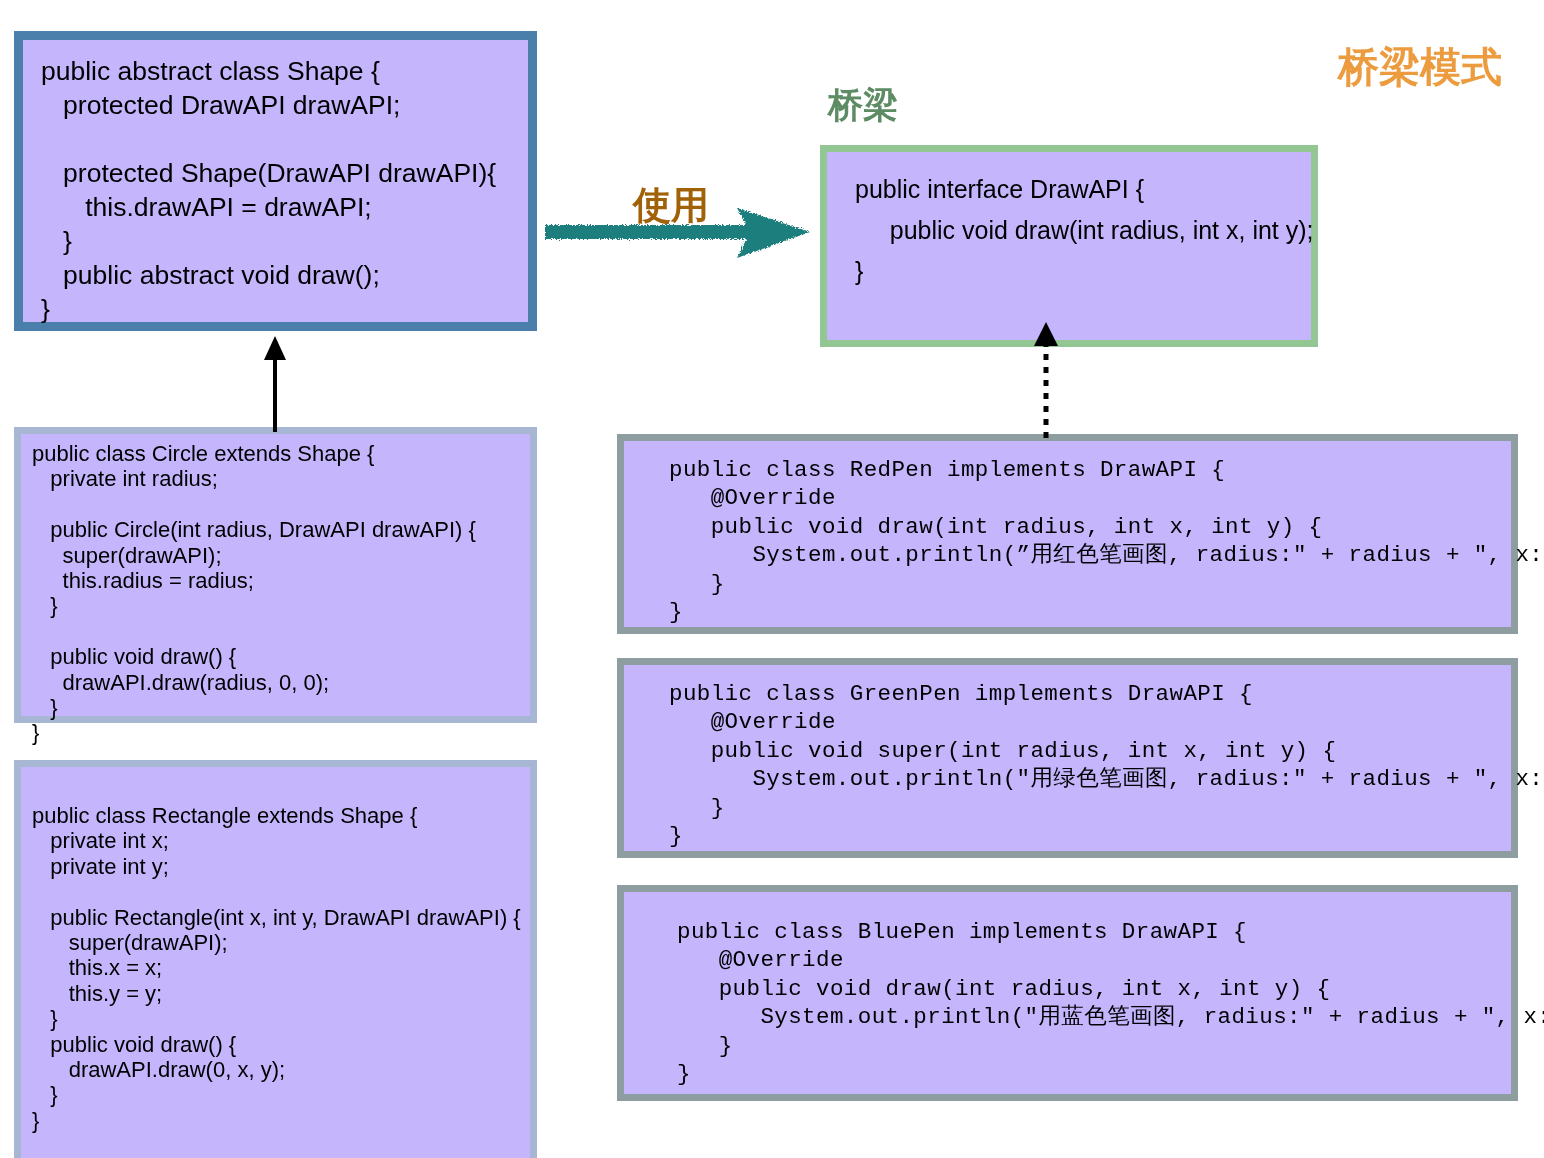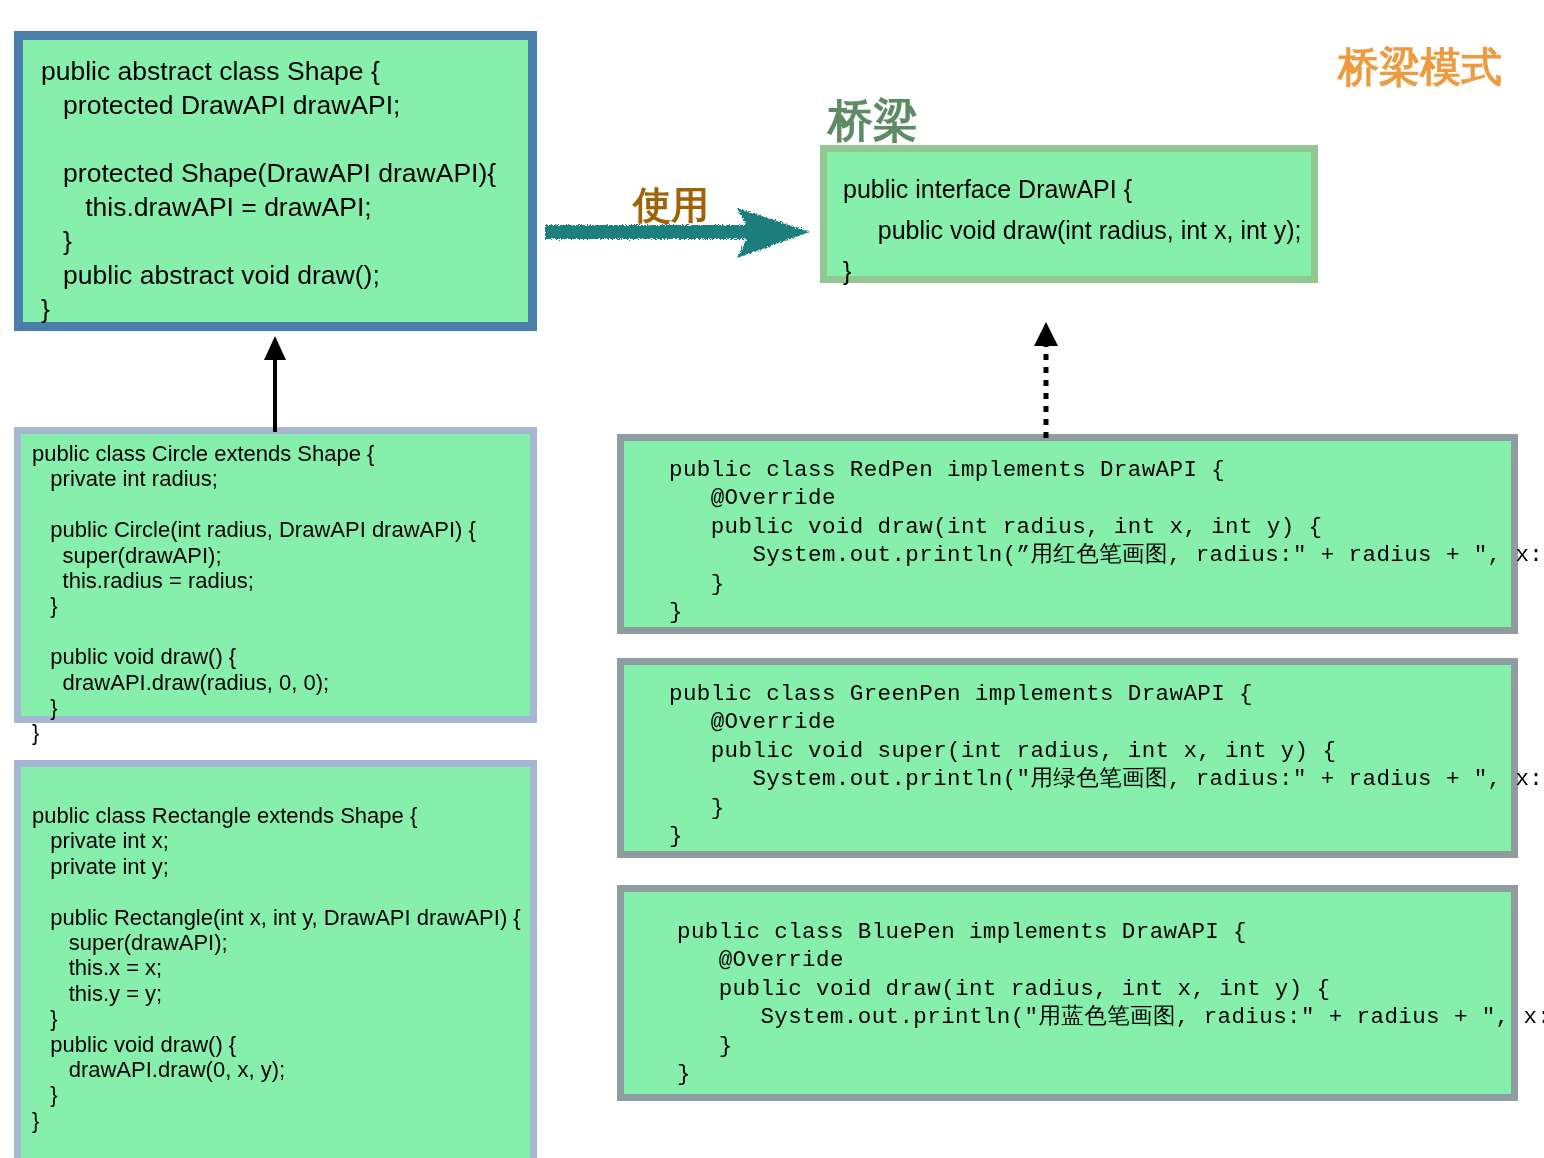--- a/index.html
+++ b/index.html
@@ -12,21 +12,21 @@
     width: 1544px;
     height: 1158px;
     background: #ffffff;
     overflow: hidden;
     font-family: "Liberation Sans", sans-serif;
   }
 
   
   .box {
     position: absolute;
-    background: #86efac;
+    background: #c4b5fd;
     box-sizing: border-box;
   }
   .box .code {
     white-space: pre;
     color: #000000;
     margin: 0;
   }
 
   
   #shape-box {
@@ -63,22 +63,23 @@
   #rectangle-box .code {
     font-family: "Liberation Sans", sans-serif;
     font-size: 22px;
     line-height: 25.4px;
     padding: 36px 0 0 11px;
   }
 
   
   #drawapi-box {
     left: 820px; top: 145px;
-    width: 498px; height: 138px;
+    width: 498px; height: 202px;
     border: 7px solid #92C794;
+    padding-left: 12px;
   }
   #drawapi-box .code {
     font-family: "Liberation Sans", sans-serif;
     font-size: 25px;
     line-height: 41px;
     padding: 17px 0 0 16px;
   }
 
   
   .pen-box {
@@ -106,22 +107,22 @@
     white-space: nowrap;
     font-family: "Liberation Sans", sans-serif;
     font-weight: bold;
   }
   #pattern-title {
     right: 42px; top: 40px;
     font-size: 41px;
     color: #EC9B3E;
   }
   #bridge-label {
-    left: 828px; top: 91px;
-    font-size: 45px;
+    left: 828px; top: 82px;
+    font-size: 35px;
     color: #5D8B63;
   }
   #uses-label {
     left: 633px; top: 180px;
     font-size: 38px;
     color: #a16207;
   }
 
   
   .connector { position: absolute; }

